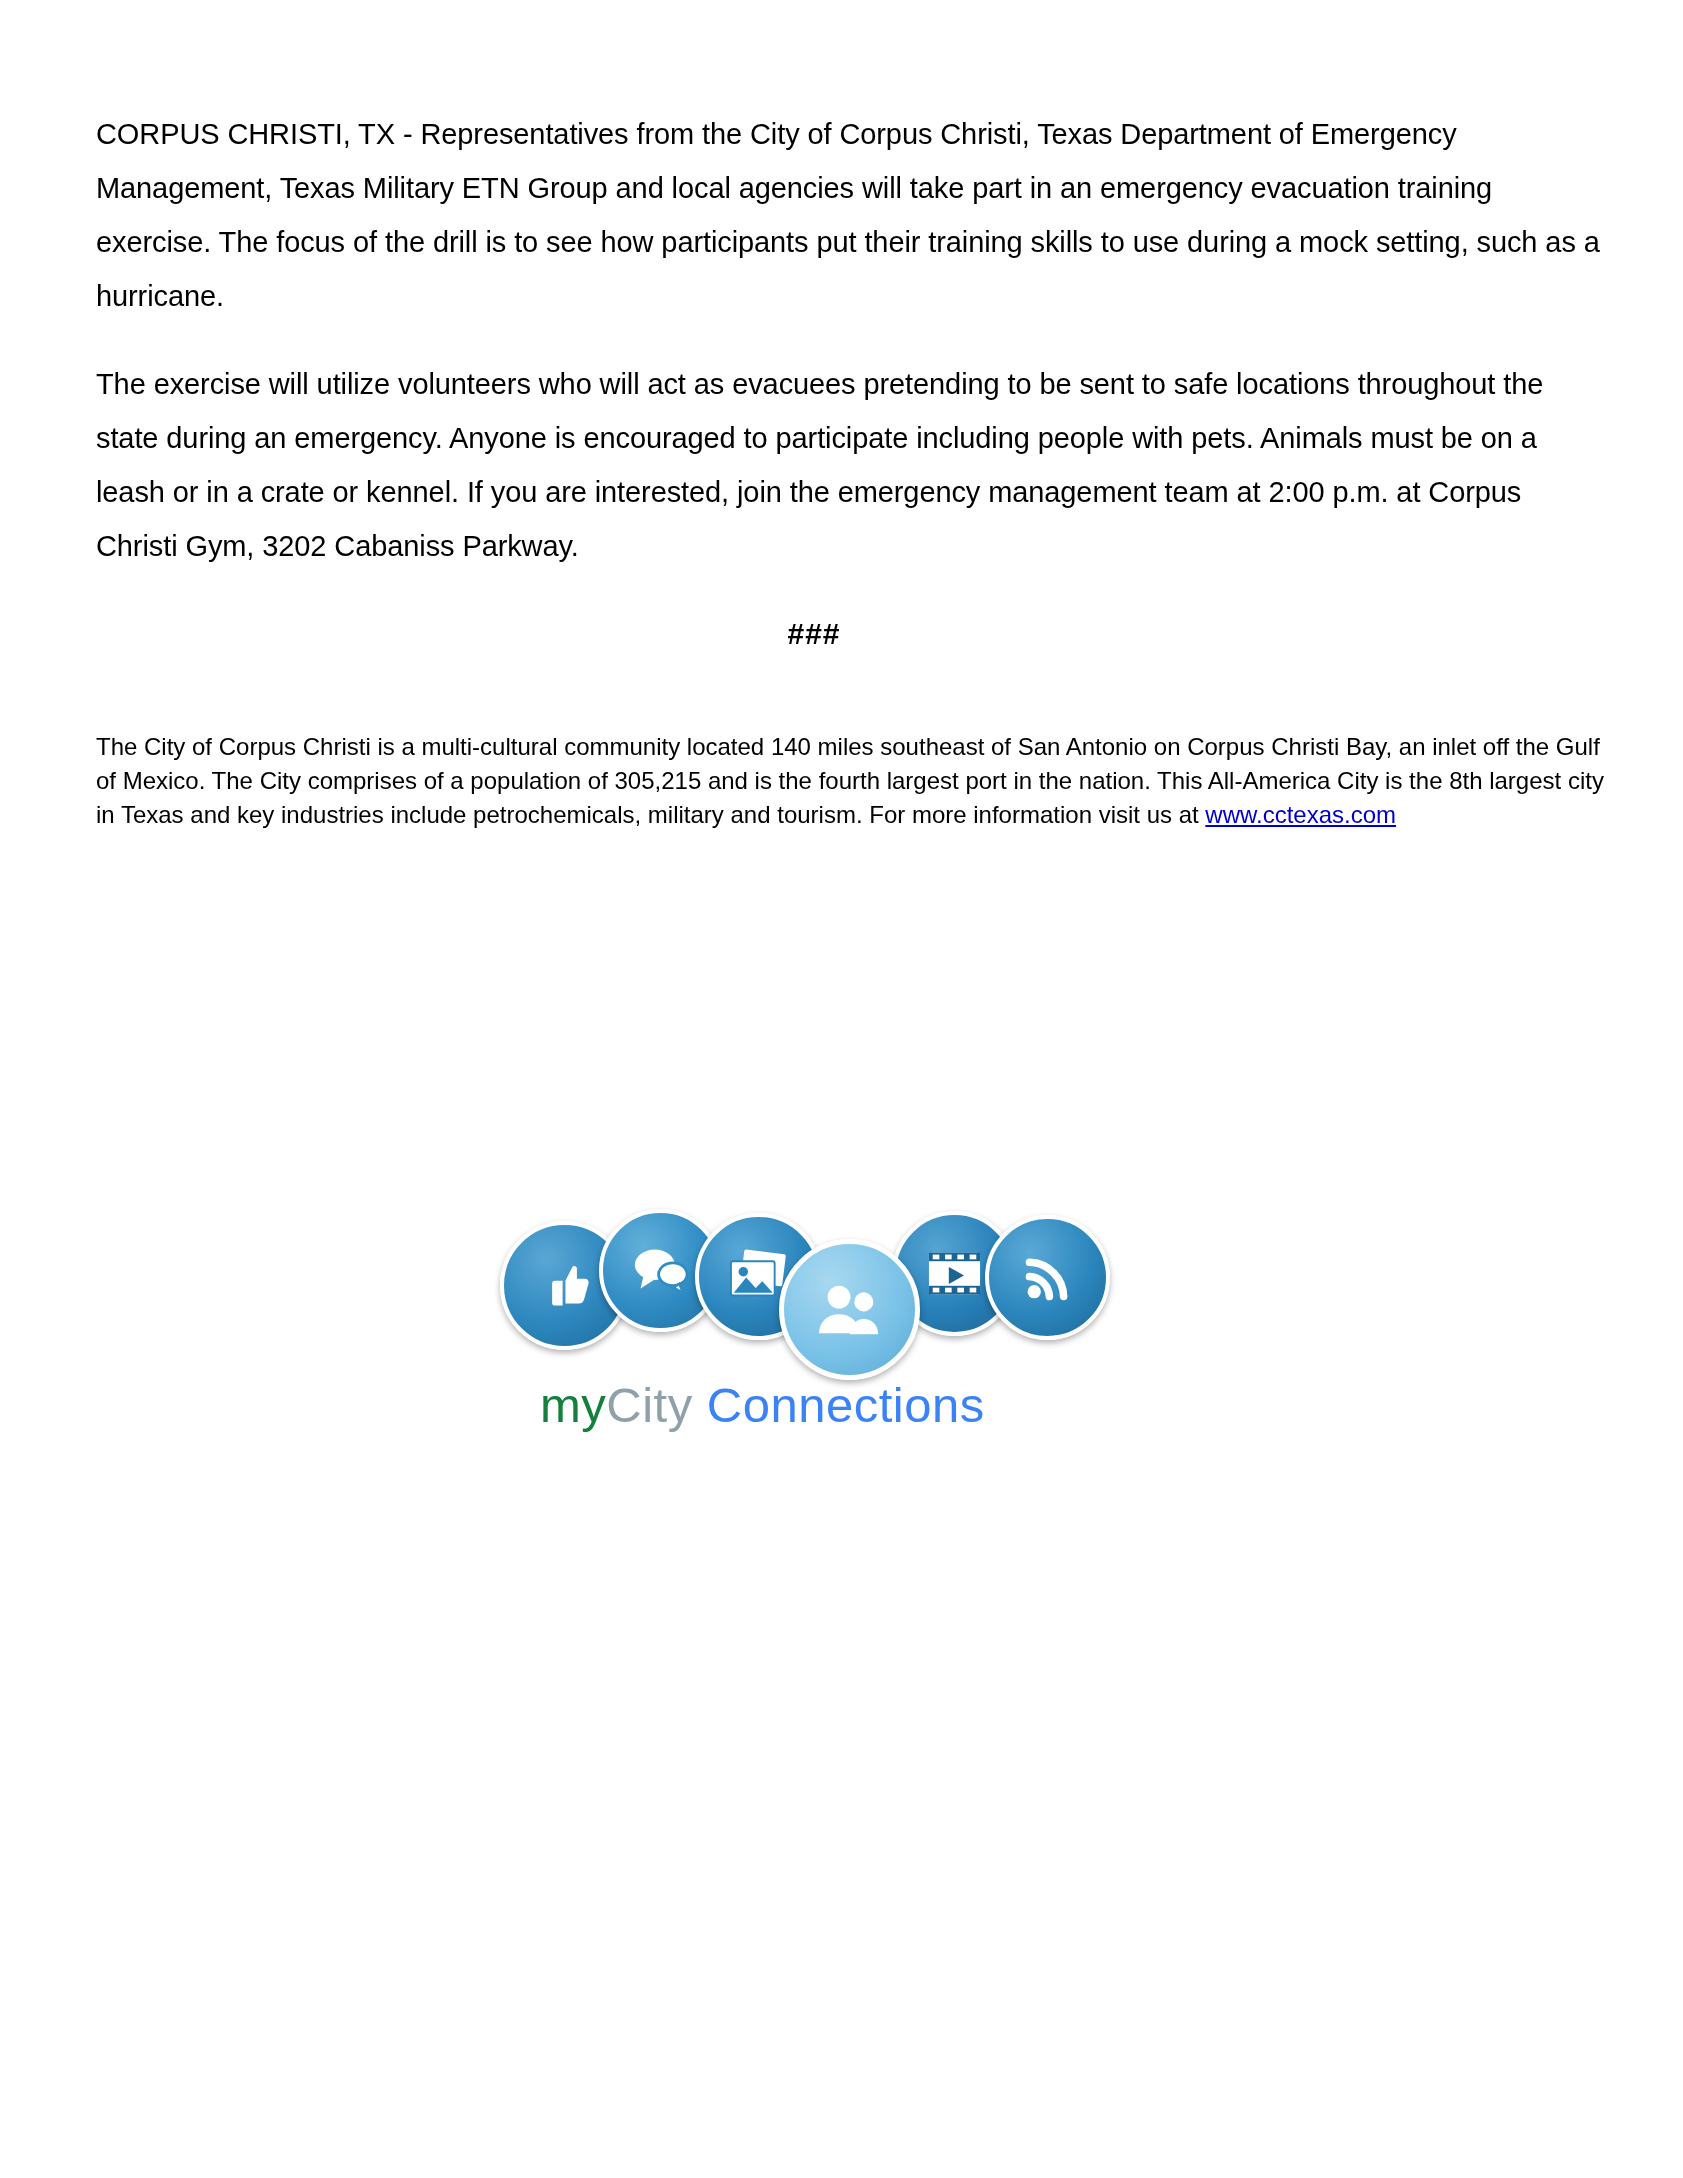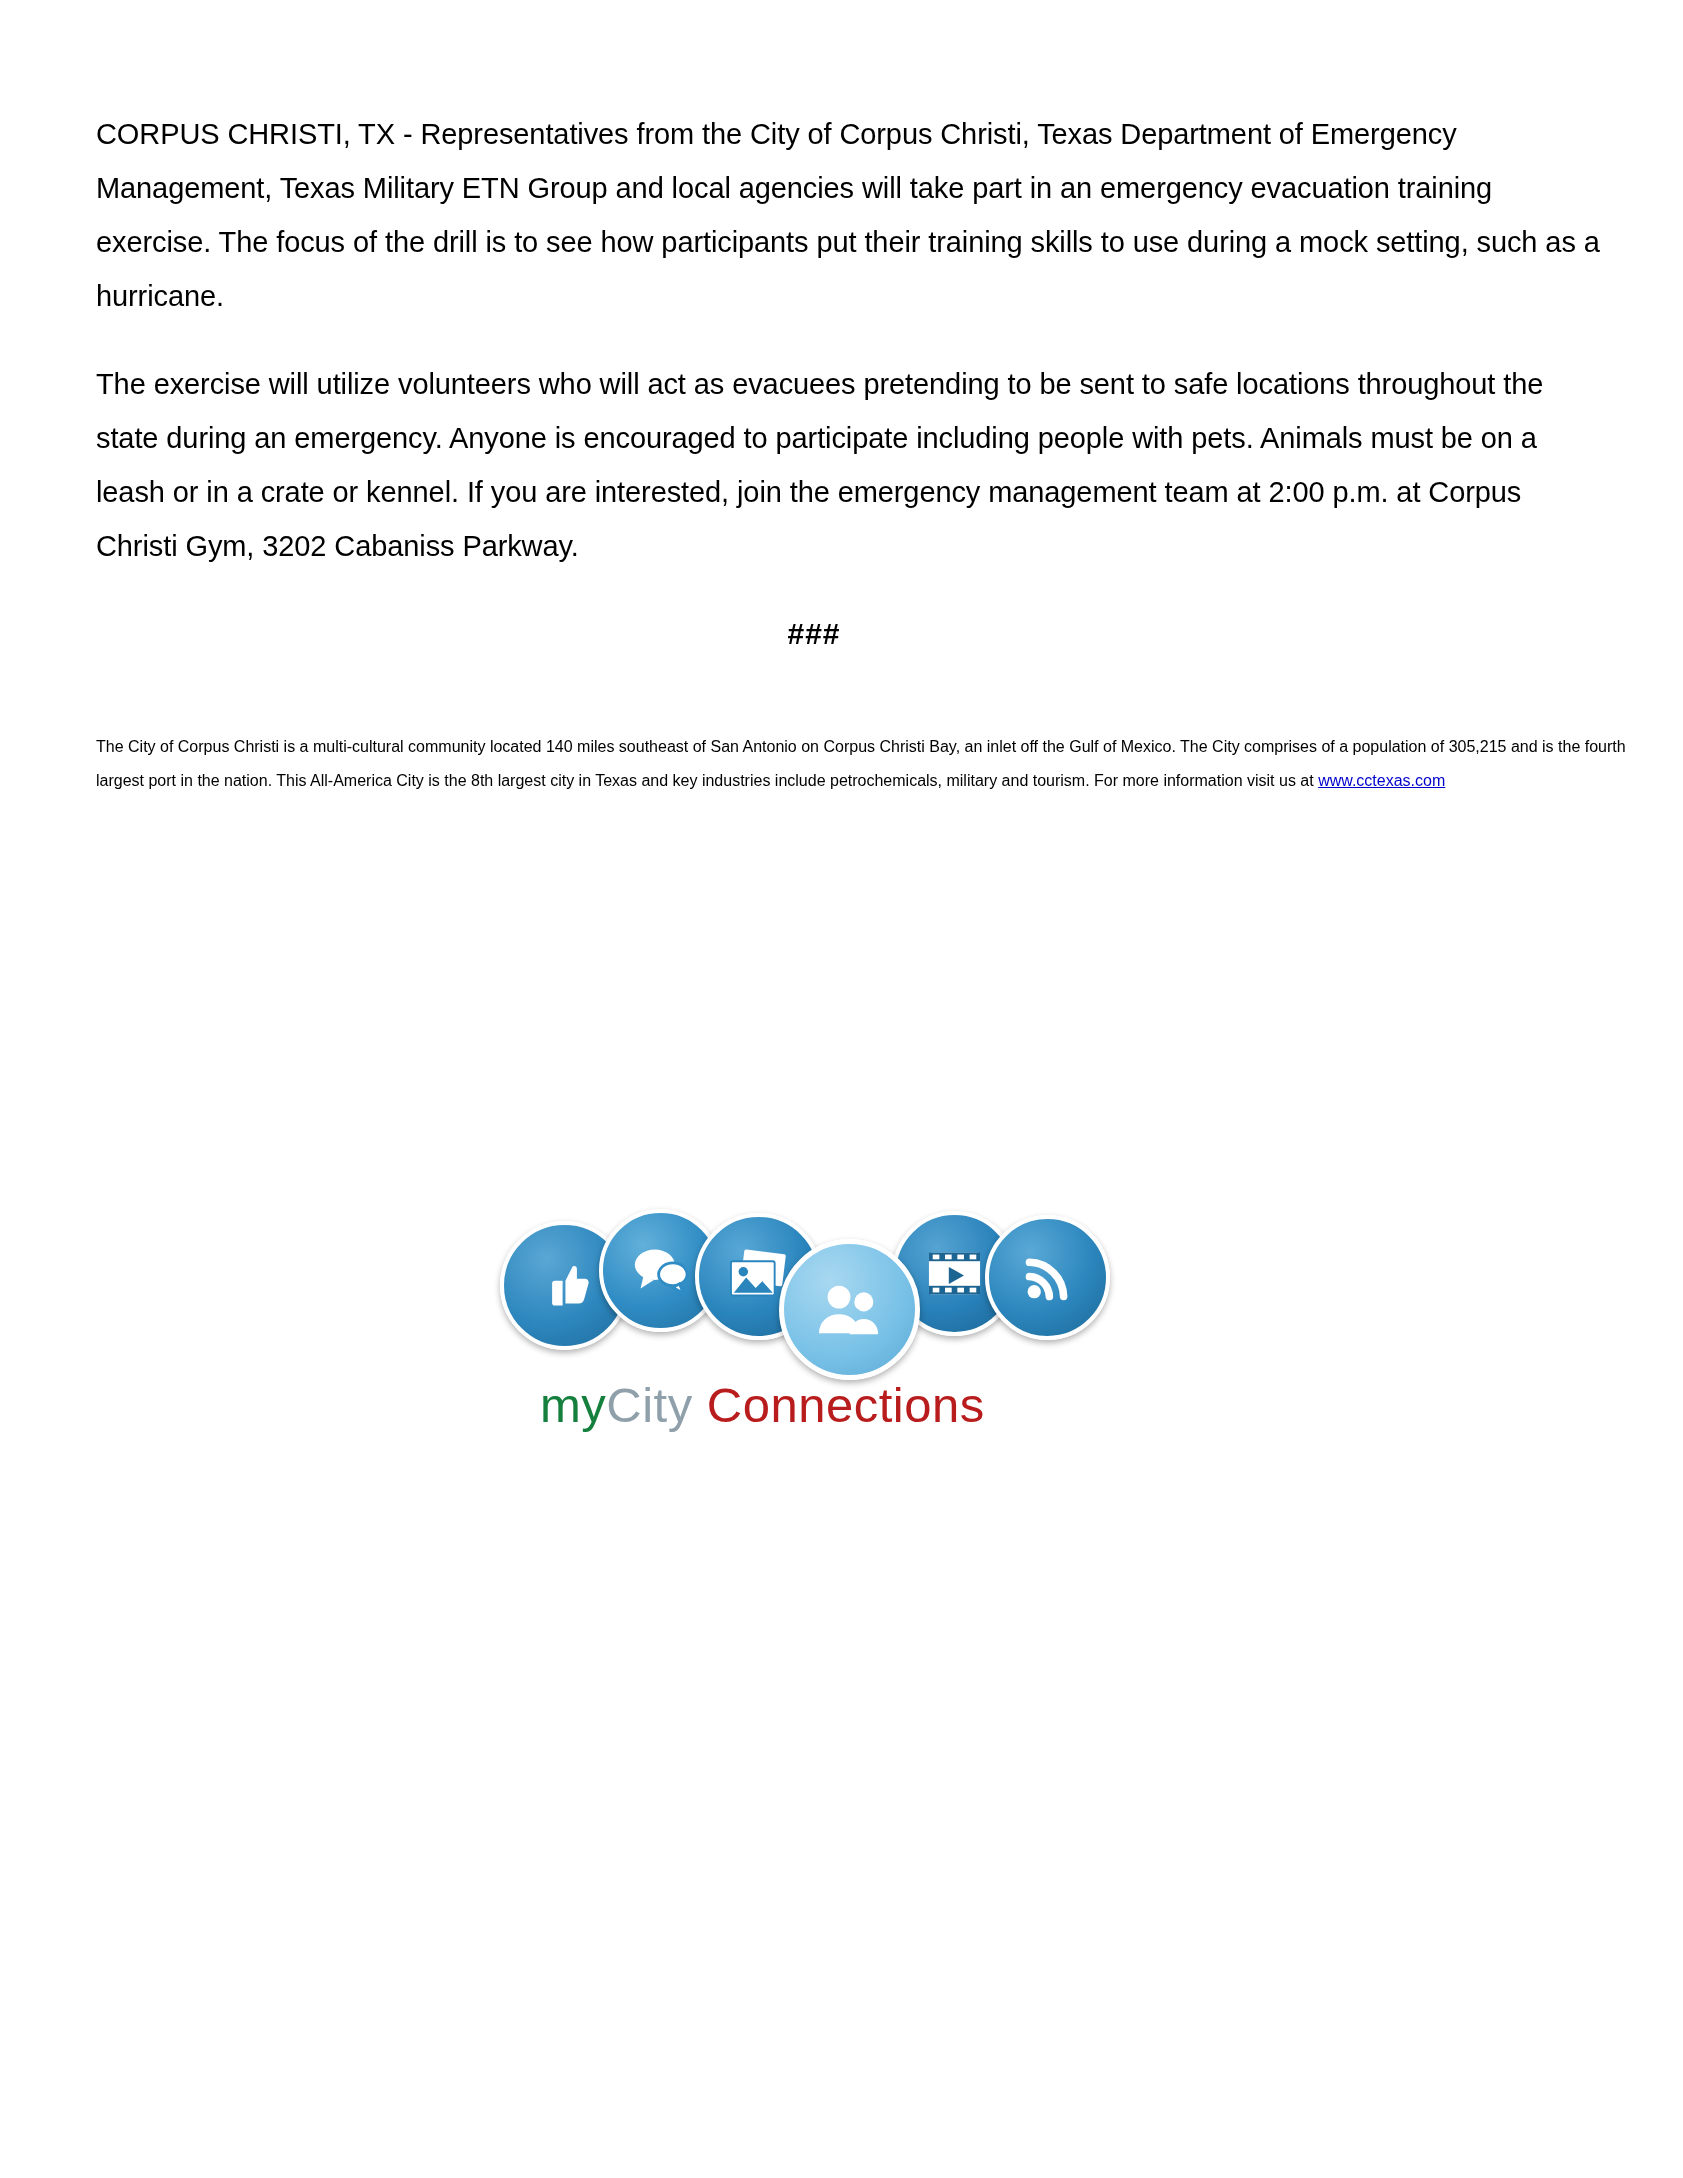--- a/index.html
+++ b/index.html
@@ -41,21 +41,21 @@
   }
   .hash-mark {
     text-align: center;
     font-weight: bold;
     font-size: 30px;
     margin: 44px 0 0 0;
     letter-spacing: 1px;
     padding-right: 69px;
   }
   .boilerplate {
-    font-size: 16px;
+    font-size: 24px;
     line-height: 34px;
     margin: 79px 0 16px 0;
     width: 1530px;
     color: #000000;
   }
   .boilerplate a {
     color: #0000cc;
     text-decoration: underline;
   }
   
@@ -121,21 +121,21 @@
     position: absolute;
     left: 40px;
     top: 174px;
     font-size: 49px;
     letter-spacing: 0.5px;
     white-space: nowrap;
     font-family: "Liberation Sans", sans-serif;
   }
   .logo-text .my { color: #15803d; }
   .logo-text .city { color: #8fa0ab; }
-  .logo-text .conn { color: #b91c1c; }
+  .logo-text .conn { color: #3b82f6; }
 </style>
 </head>
 <body>
 
 <div class="page">
 
   <div class="content">
 
     <p class="body-para">CORPUS CHRISTI, TX - Representatives from the City of Corpus Christi, Texas Department of Emergency Management, Texas Military ETN Group and local agencies will take part in an emergency evacuation training exercise. The focus of the drill is to see how participants put their training skills to use during a mock setting, such as a hurricane.</p>
 

